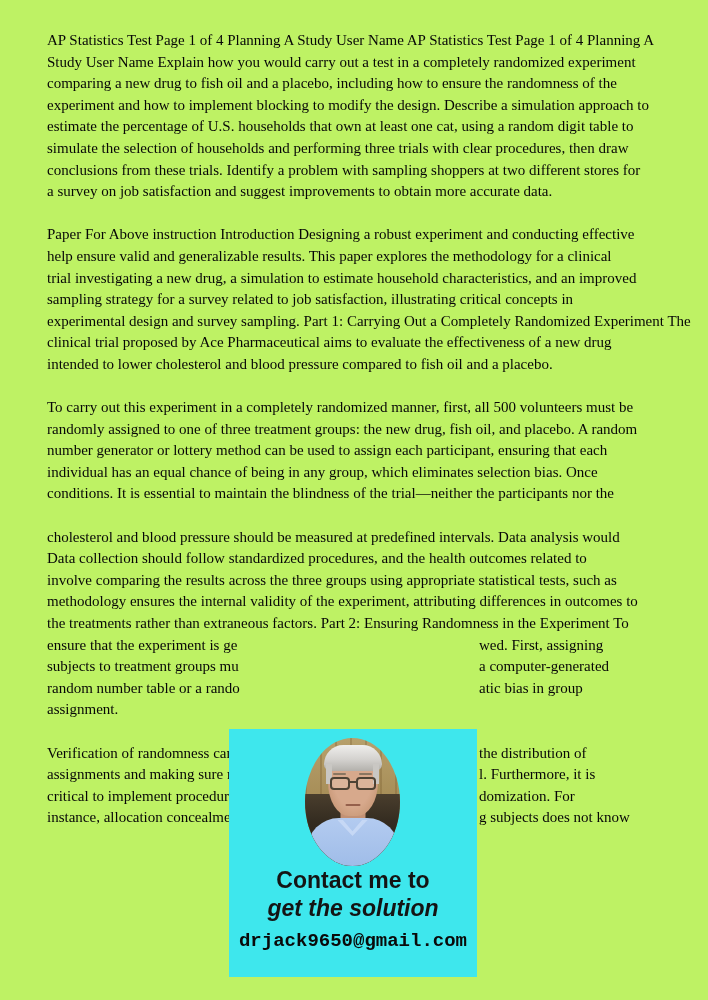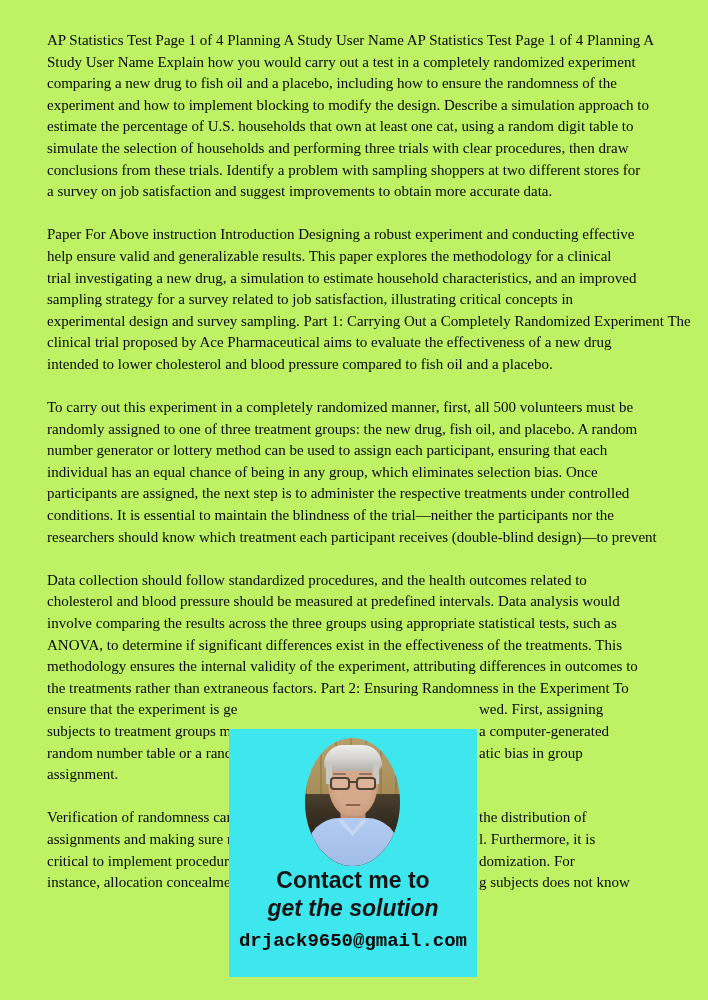--- a/index.html
+++ b/index.html
@@ -160,29 +160,26 @@
         <div class="line">sampling strategy for a survey related to job satisfaction, illustrating critical concepts in</div>
         <div class="line">experimental design and survey sampling. Part 1: Carrying Out a Completely Randomized Experiment The</div>
         <div class="line">clinical trial proposed by Ace Pharmaceutical aims to evaluate the effectiveness of a new drug</div>
         <div class="line">intended to lower cholesterol and blood pressure compared to fish oil and a placebo.</div>
       </div>
       <div class="paragraph">
         <div class="line">To carry out this experiment in a completely randomized manner, first, all 500 volunteers must be</div>
         <div class="line">randomly assigned to one of three treatment groups: the new drug, fish oil, and placebo. A random</div>
         <div class="line">number generator or lottery method can be used to assign each participant, ensuring that each</div>
         <div class="line">individual has an equal chance of being in any group, which eliminates selection bias. Once</div>
-        <div class="line">participants are assigned, the next step is to administer the respective treatments under controlled</div>
         <div class="line">conditions. It is essential to maintain the blindness of the trial—neither the participants nor the</div>
-        <div class="line">researchers should know which treatment each participant receives (double-blind design)—to prevent</div>
-      </div>
-      <div class="paragraph">
+      </div>
+      <div class="paragraph">
+        <div class="line">cholesterol and blood pressure should be measured at predefined intervals. Data analysis would</div>
         <div class="line">Data collection should follow standardized procedures, and the health outcomes related to</div>
-        <div class="line">cholesterol and blood pressure should be measured at predefined intervals. Data analysis would</div>
         <div class="line">involve comparing the results across the three groups using appropriate statistical tests, such as</div>
-        <div class="line">ANOVA, to determine if significant differences exist in the effectiveness of the treatments. This</div>
         <div class="line">methodology ensures the internal validity of the experiment, attributing differences in outcomes to</div>
         <div class="line">the treatments rather than extraneous factors. Part 2: Ensuring Randomness in the Experiment To</div>
         <div class="line"><span>ensure that the experiment is ge</span><span class="frag-right">wed. First, assigning</span></div>
         <div class="line"><span>subjects to treatment groups mu</span><span class="frag-right">a computer-generated</span></div>
         <div class="line"><span>random number table or a rando</span><span class="frag-right">atic bias in group</span></div>
         <div class="line">assignment.</div>
       </div>
       <div class="paragraph">
         <div class="line"><span>Verification of randomness can</span><span class="frag-right">the distribution of</span></div>
         <div class="line"><span>assignments and making sure no</span><span class="frag-right">l. Furthermore, it is</span></div>

